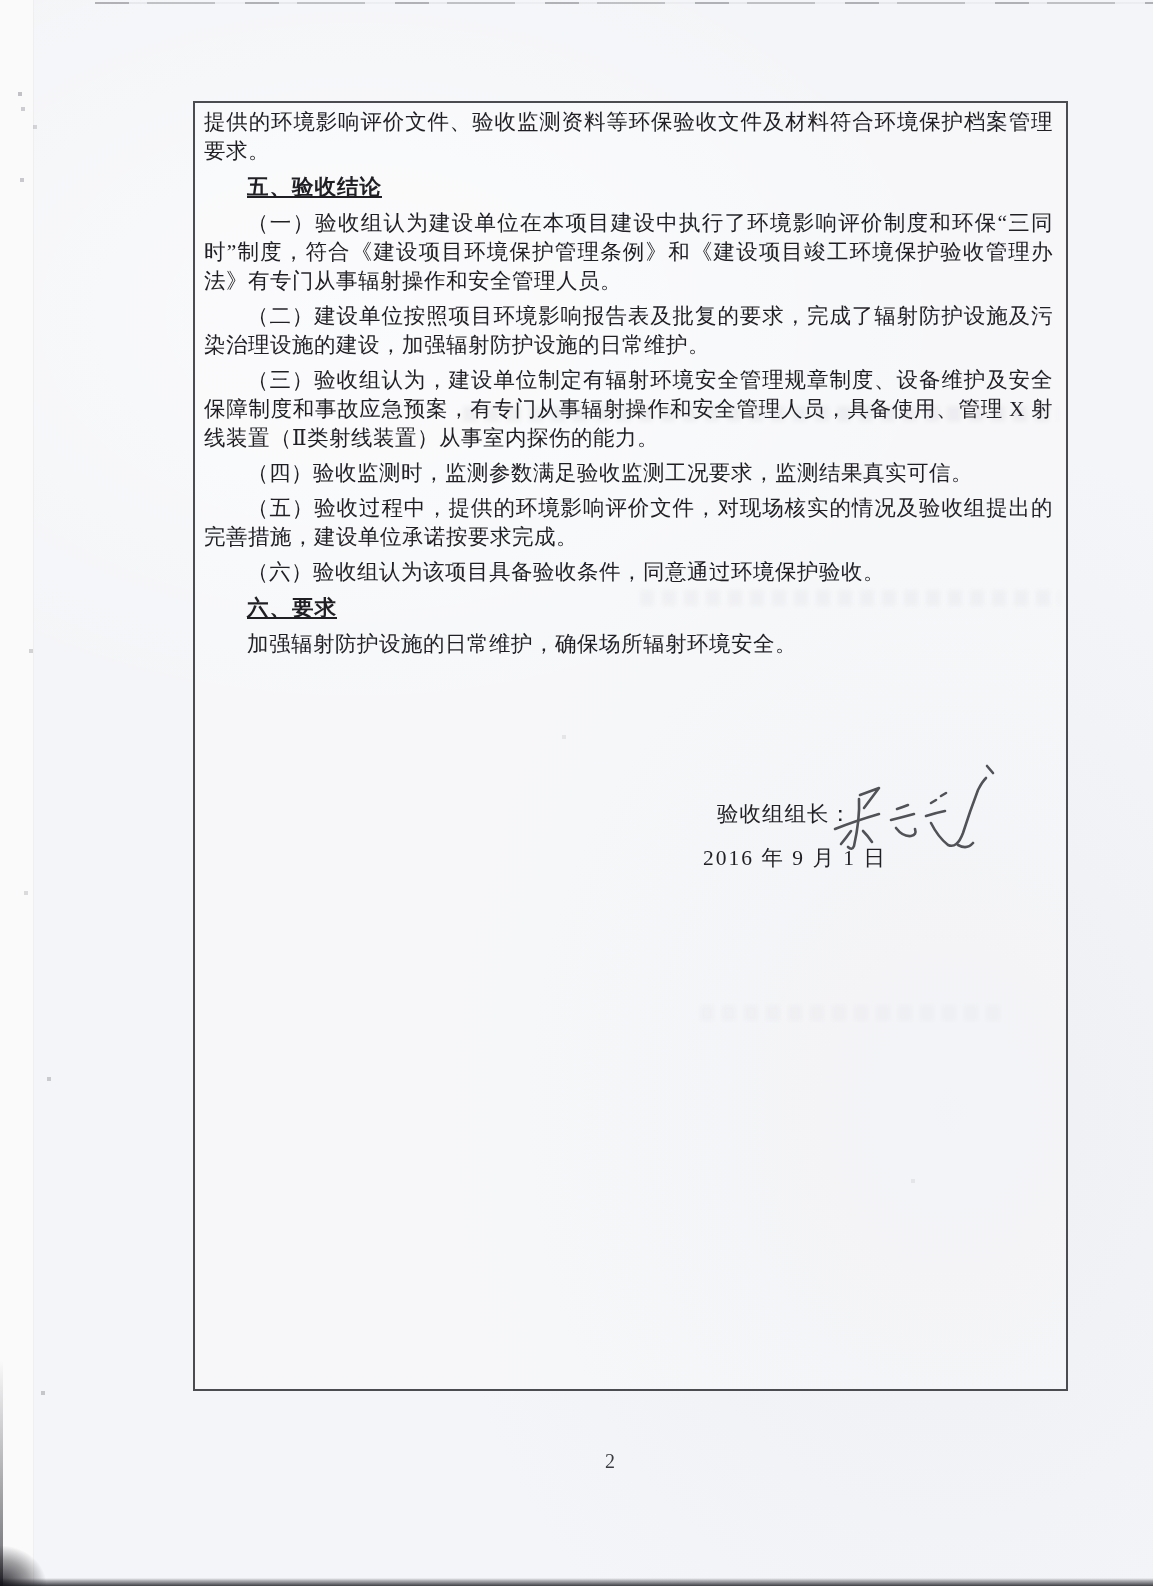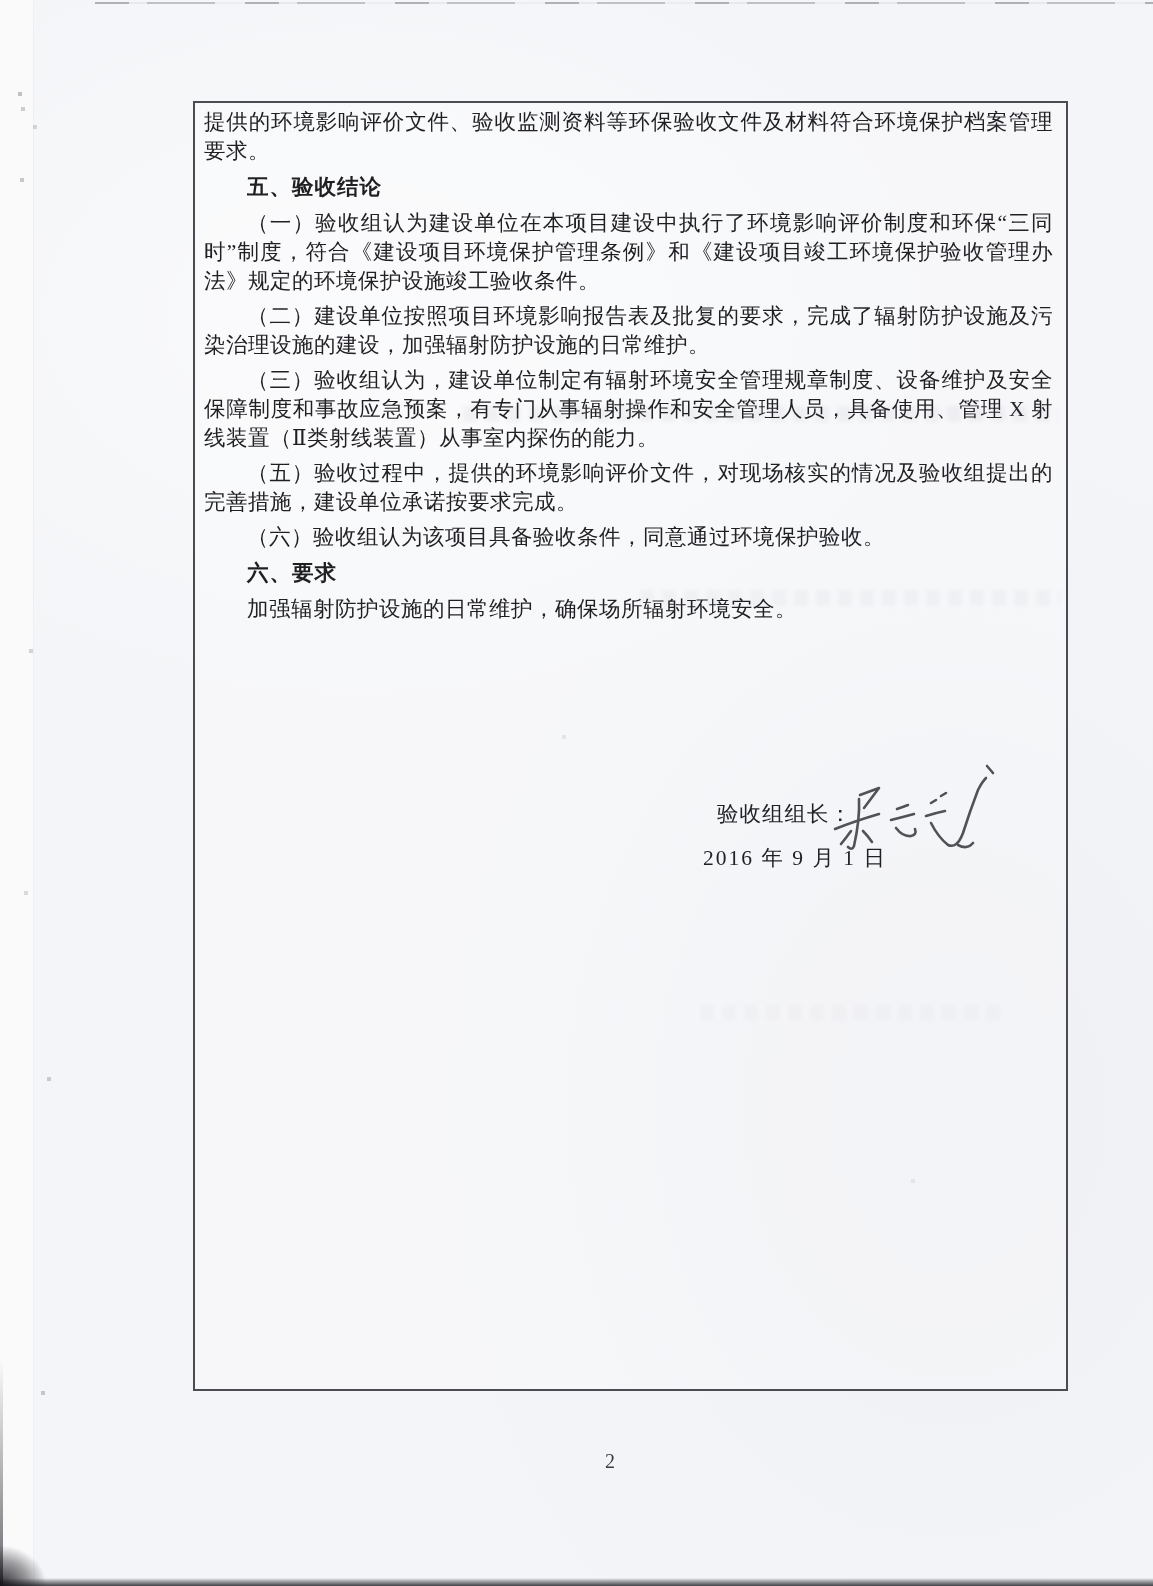--- a/index.html
+++ b/index.html
@@ -69,21 +69,21 @@
   .content {
     position:absolute; left:9px; top:5px; right:13px;
     font-size:21.5px; line-height:29px;
     color:#1f1f24;
     text-align:justify;
     letter-spacing:.5px;
   }
   .content p { margin:0 0 6px 0; text-indent:2em; }
   .content p.first { text-indent:0; }
   .content p.heading {
-    font-weight:700; text-indent:2em; margin:7px 0 7px 0; letter-spacing:1px;
+    font-weight:700; text-indent:2em; margin:7px 0 7px 0; letter-spacing:1px;text-decoration:underline;
   }
   
   .sig-label {
     position:absolute; left:506px; top:696px;
     font-size:21.5px; color:#1f1f24; letter-spacing:1px;margin-left:16px;
   }
   .sig-svg { position:absolute; left:620px; top:650px; }
   .sig-date {
     position:absolute; left:508px; top:740px;
     font-size:21.5px; color:#1f1f24; letter-spacing:2px;
@@ -111,23 +111,24 @@
 <div class="page">
 
   <div class="left-strip"></div>
   <div class="edge-top"></div>
   <div class="speckles"></div>
 
   <div class="frame">
     <div class="content">
       <p class="first">提供的环境影响评价文件、验收监测资料等环保验收文件及材料符合环境保护档案管理要求。</p>
       <p class="heading">五、验收结论</p>
-      <p>（一）验收组认为建设单位在本项目建设中执行了环境影响评价制度和环保“三同时”制度，符合《建设项目环境保护管理条例》和《建设项目竣工环境保护验收管理办法》规定的环境保护设施竣工验收条件。</p>
+      <p>（一）验收组认为建设单位在本项目建设中执行了环境影响评价制度和环保“三同时”制度，符合《建设项目环境保护管理条例》和《建设项目竣工环境保护验收管理办法》有专门从事辐射操作和安全管理人员。</p>
       <p>（二）建设单位按照项目环境影响报告表及批复的要求，完成了辐射防护设施及污染治理设施的建设，加强辐射防护设施的日常维护。</p>
       <p>（三）验收组认为，建设单位制定有辐射环境安全管理规章制度、设备维护及安全保障制度和事故应急预案，有专门从事辐射操作和安全管理人员，具备使用、管理 X 射线装置（Ⅱ类射线装置）从事室内探伤的能力。</p>
+      <p>（四）验收监测时，监测参数满足验收监测工况要求，监测结果真实可信。</p>
       <p>（五）验收过程中，提供的环境影响评价文件，对现场核实的情况及验收组提出的完善措施，建设单位承诺按要求完成。</p>
       <p>（六）验收组认为该项目具备验收条件，同意通过环境保护验收。</p>
       <p class="heading">六、要求</p>
       <p>加强辐射防护设施的日常维护，确保场所辐射环境安全。</p>
     </div>
 
     <div class="sig-label">验收组组长：</div>
 
     <svg class="sig-svg" width="195" height="115" viewBox="0 0 195 115" fill="none">
       <g stroke="#35353d" stroke-width="2.6" stroke-linecap="round" stroke-linejoin="round" opacity="0.85">

